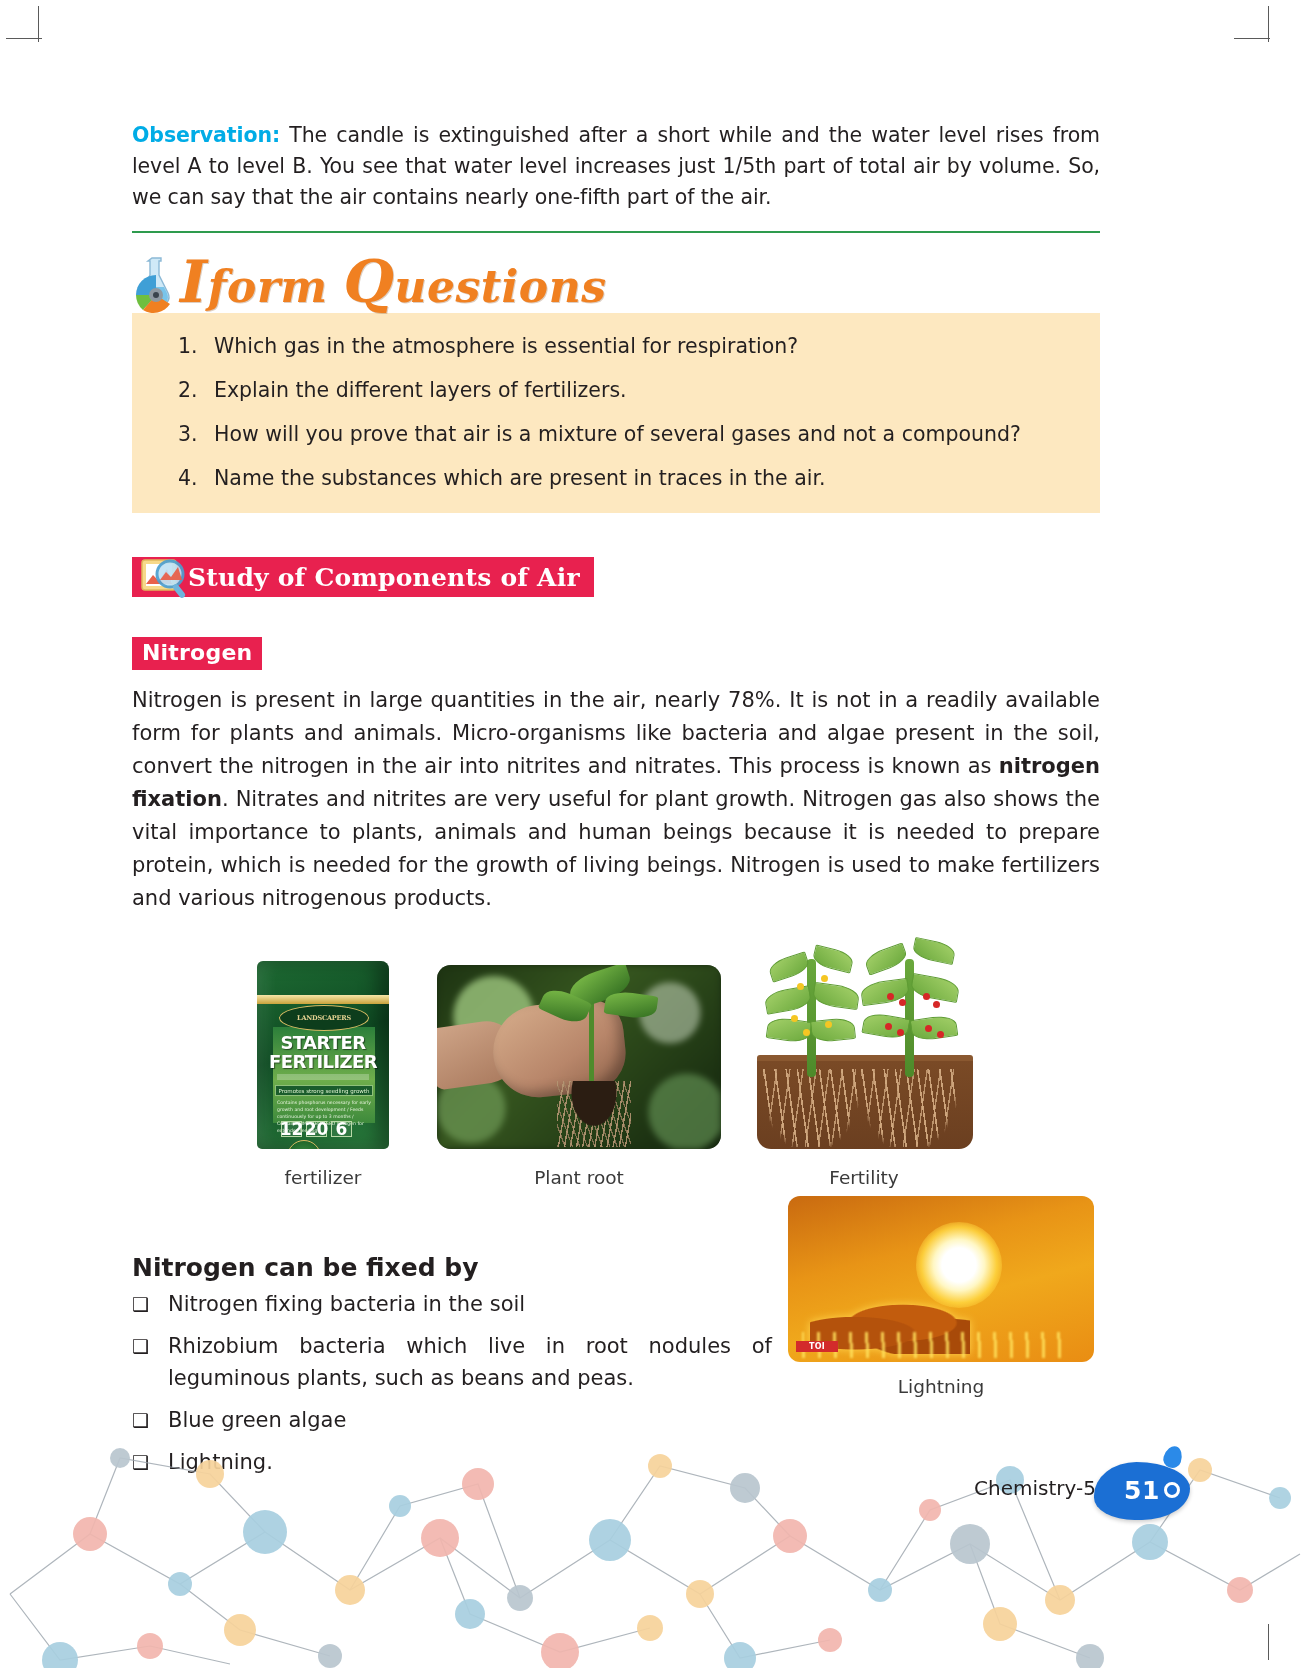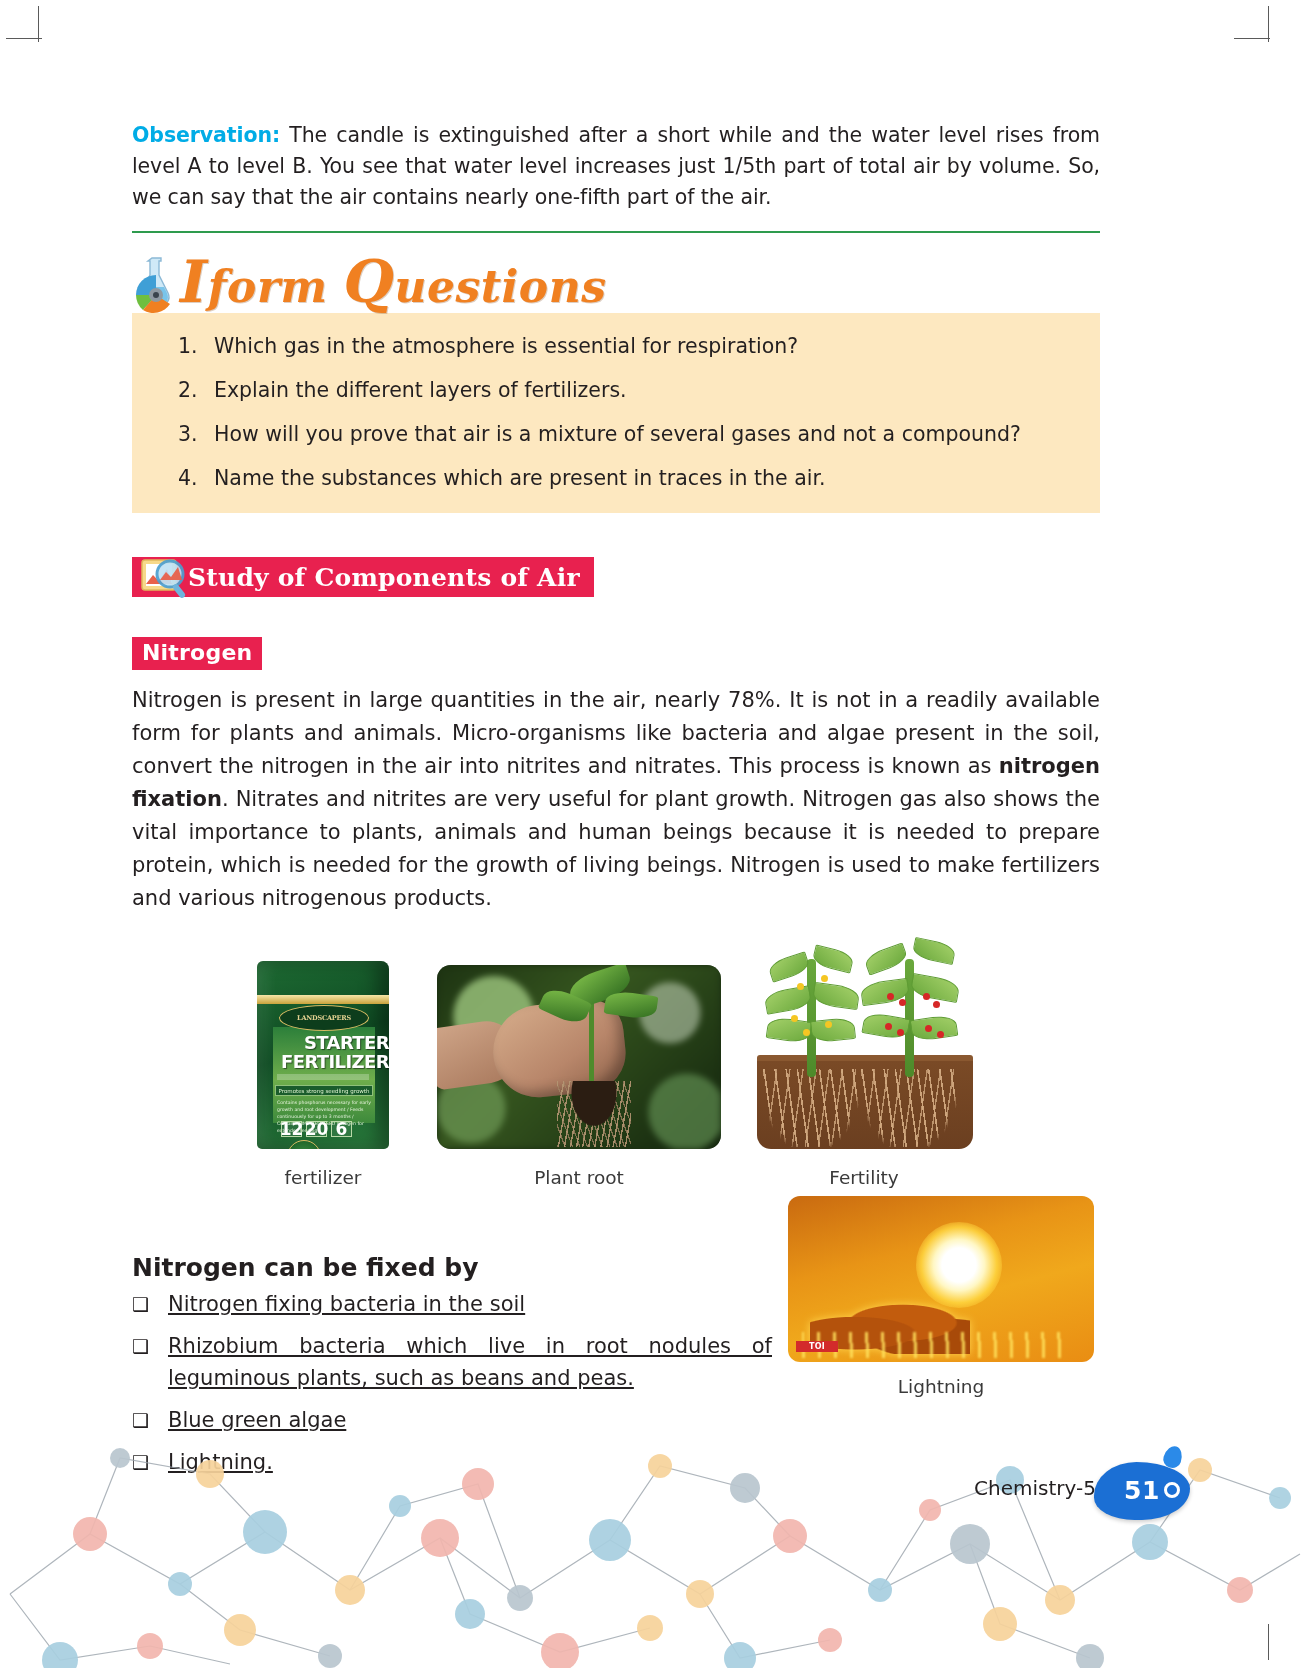--- a/index.html
+++ b/index.html
@@ -172,21 +172,21 @@
     display:flex; align-items:center; justify-content:center;
     font-size: 6.5px; color: #e6d393; letter-spacing: -0.2px;
     font-family: "DejaVu Serif", serif; font-weight: bold;
   }
   .bag .photo {
     position: absolute; left: 16px; top: 66px; right: 14px; height: 96px;
     background: linear-gradient(#2c7f3a,#6fae4c 55%,#3e8a3c);
   }
   .bag .prod {
     position: absolute; left: 0; right: 0; top: 72px;
-    text-align: right; color: #fff; font-weight: bold;
+    text-align: center; color: #fff; font-weight: bold;
     font-size: 19px; line-height: 19px; letter-spacing: -0.6px;
     text-shadow: 1px 1px 1px rgba(0,0,0,.5);
   }
   .bag .prod span { display:block; font-size: 18px; }
   .bag .sub {
     position: absolute; left: 20px; right: 20px; top: 113px;
     height: 6px; background: rgba(255,255,255,.25);
   }
   .bag .claimbar {
     position: absolute; left: 18px; right: 16px; top: 124px; height: 11px;
@@ -322,21 +322,21 @@
     color: #231f20;
     margin-bottom: 10px;
     text-align: justify;
   }
   .bullet {
     flex: 0 0 36px;
     font-size: 19px;
     line-height: 32px;
     color: #231f20;
   }
-  .blist li .btxt { flex: 1; text-decoration: underline; }
+  .blist li .btxt { flex: 1; }
   .blist li.just .btxt { text-align: justify; text-align-last: left; }
 
   
   .lightning-fig {
     position: absolute;
     left: 788px; top: 1196px;
     width: 306px;
   }
   .lightning-img {
     width: 306px; height: 166px;

